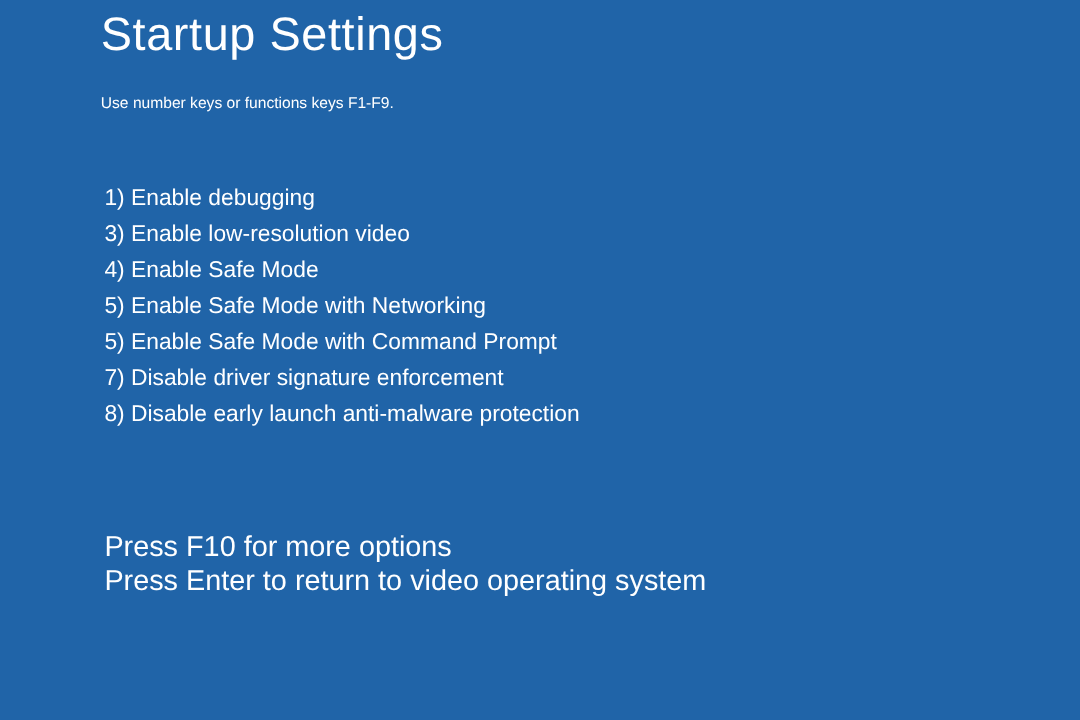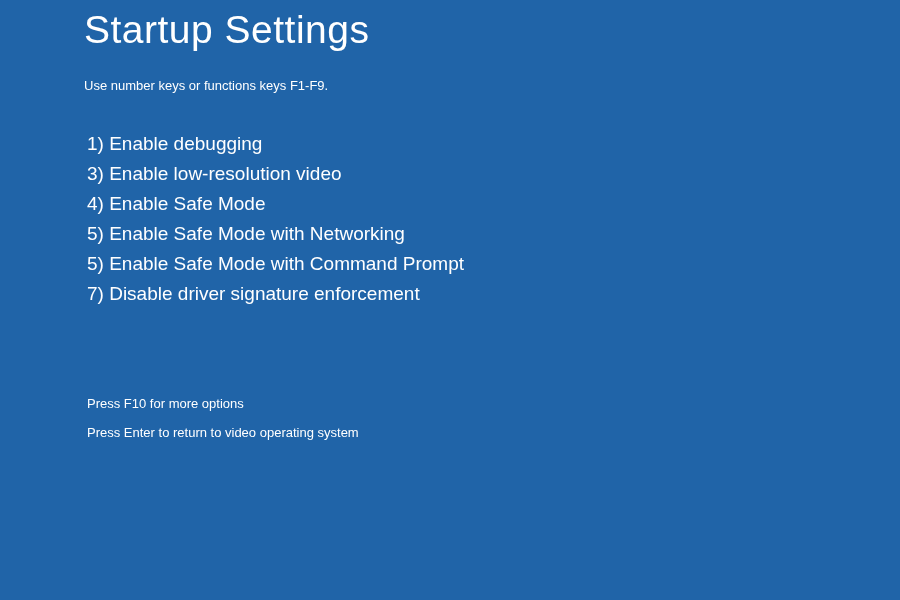--- a/index.html
+++ b/index.html
@@ -20,46 +20,47 @@
       font-weight: 300;
       margin-bottom: 26px;
       letter-spacing: 0.5px;
     }
     .instruction {
       font-size: 18.5px;
       margin-bottom: 16px;
     }
     .hint {
       font-size: 13px;
-      margin-bottom: 36px;
+      margin-bottom: 58px;
     }
     .options {
       list-style: none;
       margin-bottom: 80px;
       margin-left: 3px;
     }
     .options li {
       font-size: 19px;
       line-height: 30px;
     }
     .footer-line {
-      font-size: 13px;
+      font-size: 24px;
       line-height: 29px;
       margin-left: 3px;
     }
   </style>
 </head>
 <body>
 
 <div class="wrap">
   <h1>Startup Settings</h1>
   <div class="hint">Use number keys or functions keys F1-F9.</div>
   <ul class="options">
     <li>1) Enable debugging</li>
     <li>3) Enable low-resolution video</li>
     <li>4) Enable Safe Mode</li>
     <li>5) Enable Safe Mode with Networking</li>
     <li>5) Enable Safe Mode with Command Prompt</li>
     <li>7) Disable driver signature enforcement</li>
+    <li>8) Disable early launch anti-malware protection</li>
   </ul>
   <div class="footer-line">Press F10 for more options</div>
   <div class="footer-line">Press Enter to return to video operating system</div>
 </div>
 
 </body></html>

